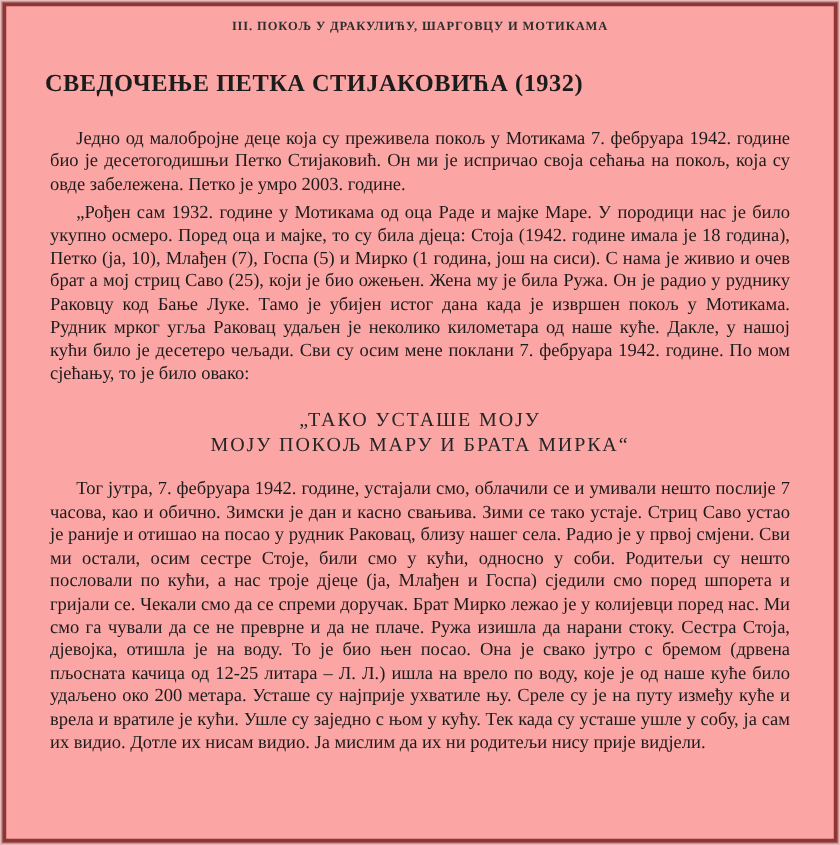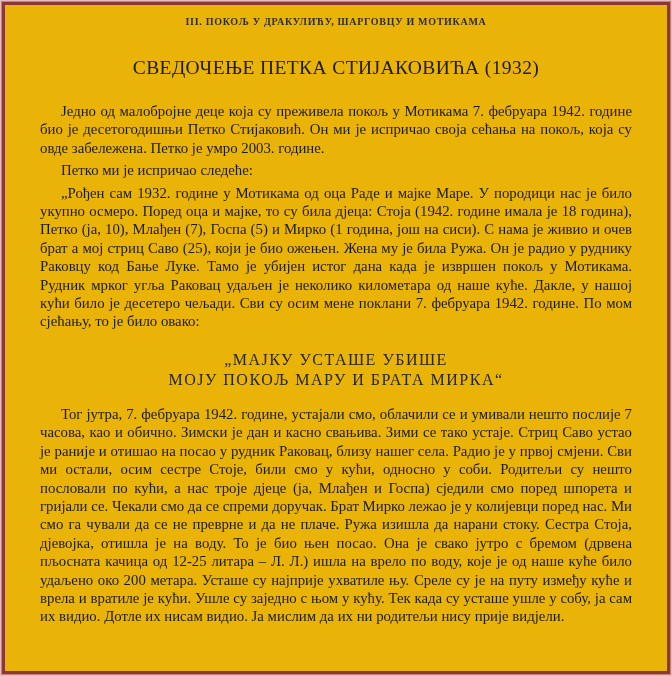--- a/index.html
+++ b/index.html
@@ -2,21 +2,21 @@
 <html lang="sr" style="--frame_outer: #e3bdb9; --frame_mid: #c08480; --frame_inner: #8e3636; --text: #1c1c1c;"><head>
 <meta charset="utf-8">
 <style>
   html, body { margin: 0; padding: 0; background: #ffffff; }
 
   .page {
     position: relative;
     width: 672px;
     height: 676px;
     box-sizing: border-box;
-    background: #eab308;
+    background: #fca5a5;
     
     box-shadow:
       inset 0 0 0 1px var(--frame_outer, #e3bdb9),
       inset 0 0 0 2px var(--frame_mid, #c08480),
       inset 0 0 0 5px var(--frame_inner, #8e3636);
     padding: 16px 36px 0 36px;
     overflow: hidden;
     font-family: "Liberation Serif", "DejaVu Serif", serif;
     color: var(--text, #1c1c1c);
   }
@@ -25,23 +25,23 @@
     text-align: center;
     font-size: 10px;
     font-weight: 700;
     letter-spacing: 0.7px;
     color: #2e2e2e;
     margin: 0;
     white-space: nowrap;
   }
 
   .page-title {
-    text-align: center;
+    text-align: left;
     font-size: 19.5px;
-    font-weight: 400;
+    font-weight: 700;
     letter-spacing: 0.4px;
     margin: 30px 0 0 0;
     white-space: nowrap;
   }
 
   .para {
     margin: 4px;
     font-size: 14.8px;
     line-height: 18.4px;
     text-align: justify;
@@ -64,24 +64,23 @@
 <body>
 
 <div class="page">
 
   <p class="running-header">III. ПОКОЉ У ДРАКУЛИЋУ, ШАРГОВЦУ И МОТИКАМА</p>
 
   <h1 class="page-title">СВЕДОЧЕЊЕ ПЕТКА СТИЈАКОВИЋА (1932)</h1>
 
   <p class="para first">Једно од малобројне деце која су преживела покољ у Мотикама 7. фебруара 1942. године био је десетогодишњи Петко Стијаковић. Он ми је испричао своја сећања на покољ, која су овде забележена. Петко је умро 2003. године.</p>
 
-  <p class="para">Петко ми је испричао следеће:</p>
 
   <p class="para">„Рођен сам 1932. године у Мотикама од оца Раде и мајке Маре. У породици нас је било укупно осмеро. Поред оца и мајке, то су била дјеца: Стоја (1942. године имала је 18 година), Петко (ја, 10), Млађен (7), Госпа (5) и Мирко (1 година, још на сиси). С нама је живио и очев брат а мој стриц Саво (25), који је био ожењен. Жена му је била Ружа. Он је радио у руднику Раковцу код Бање Луке. Тамо је убијен истог дана када је извршен покољ у Мотикама. Рудник мрког угља Раковац удаљен је неколико километара од наше куће. Дакле, у нашој кући било је десетеро чељади. Сви су осим мене поклани 7. фебруара 1942. године. По мом сјећању, то је било овако:</p>
 
   <h2 class="section-heading">
-    <span>„МАЈКУ УСТАШЕ УБИШЕ</span><br>
+    <span>„ТАКО УСТАШЕ МОЈУ</span><br>
     <span>МОЈУ ПОКОЉ МАРУ И БРАТА МИРКА“</span>
   </h2>
 
   <p class="para">Тог јутра, 7. фебруара 1942. године, устајали смо, облачили се и умивали нешто послије 7 часова, као и обично. Зимски је дан и касно свањива. Зими се тако устаје. Стриц Саво устао је раније и отишао на посао у рудник Раковац, близу нашег села. Радио је у првој смјени. Сви ми остали, осим сестре Стоје, били смо у кући, односно у соби. Родитељи су нешто пословали по кући, а нас троје дјеце (ја, Млађен и Госпа) сједили смо поред шпорета и гријали се. Чекали смо да се спреми доручак. Брат Мирко лежао је у колијевци поред нас. Ми смо га чували да се не преврне и да не плаче. Ружа изишла да нарани стоку. Сестра Стоја, дјевојка, отишла је на воду. То је био њен посао. Она је свако јутро с бремом (дрвена пљосната качица од 12-25 литара – Л. Л.) ишла на врело по воду, које је од наше куће било удаљено око 200 метара. Усташе су најприје ухватиле њу. Среле су је на путу између куће и врела и вратиле је кући. Ушле су заједно с њом у кућу. Тек када су усташе ушле у собу, ја сам их видио. Дотле их нисам видио. Ја мислим да их ни родитељи нису прије видјели.</p>
 
 </div>
 
 </body></html>

